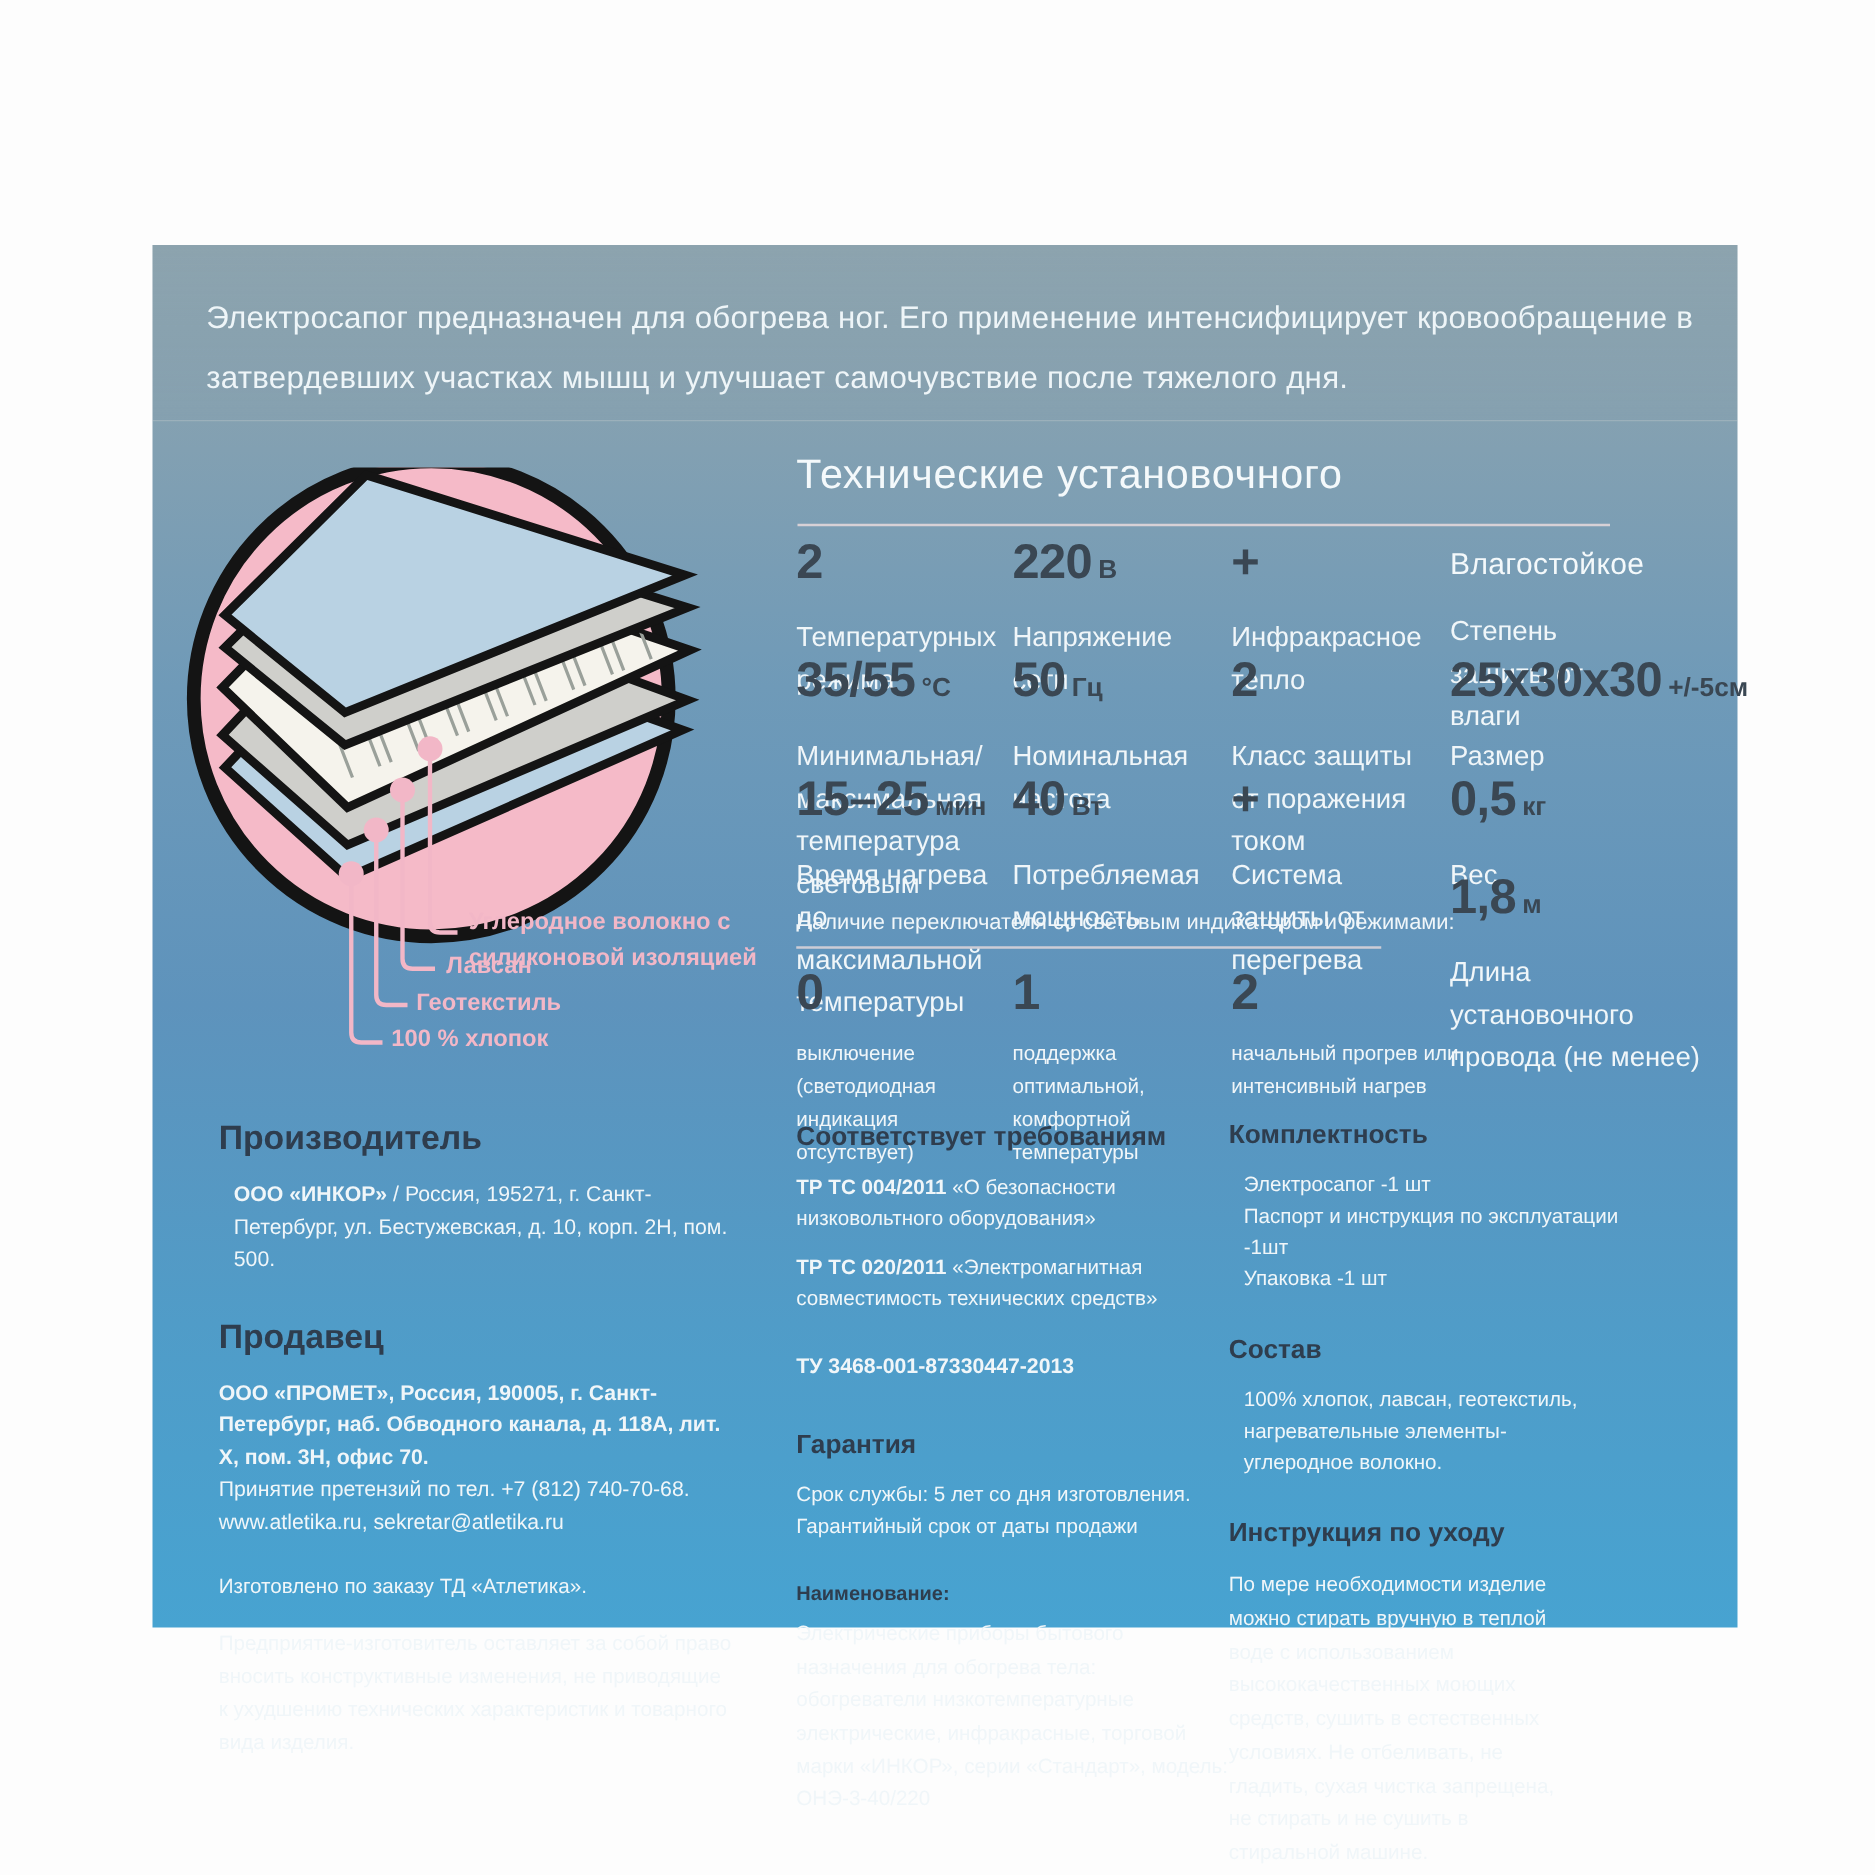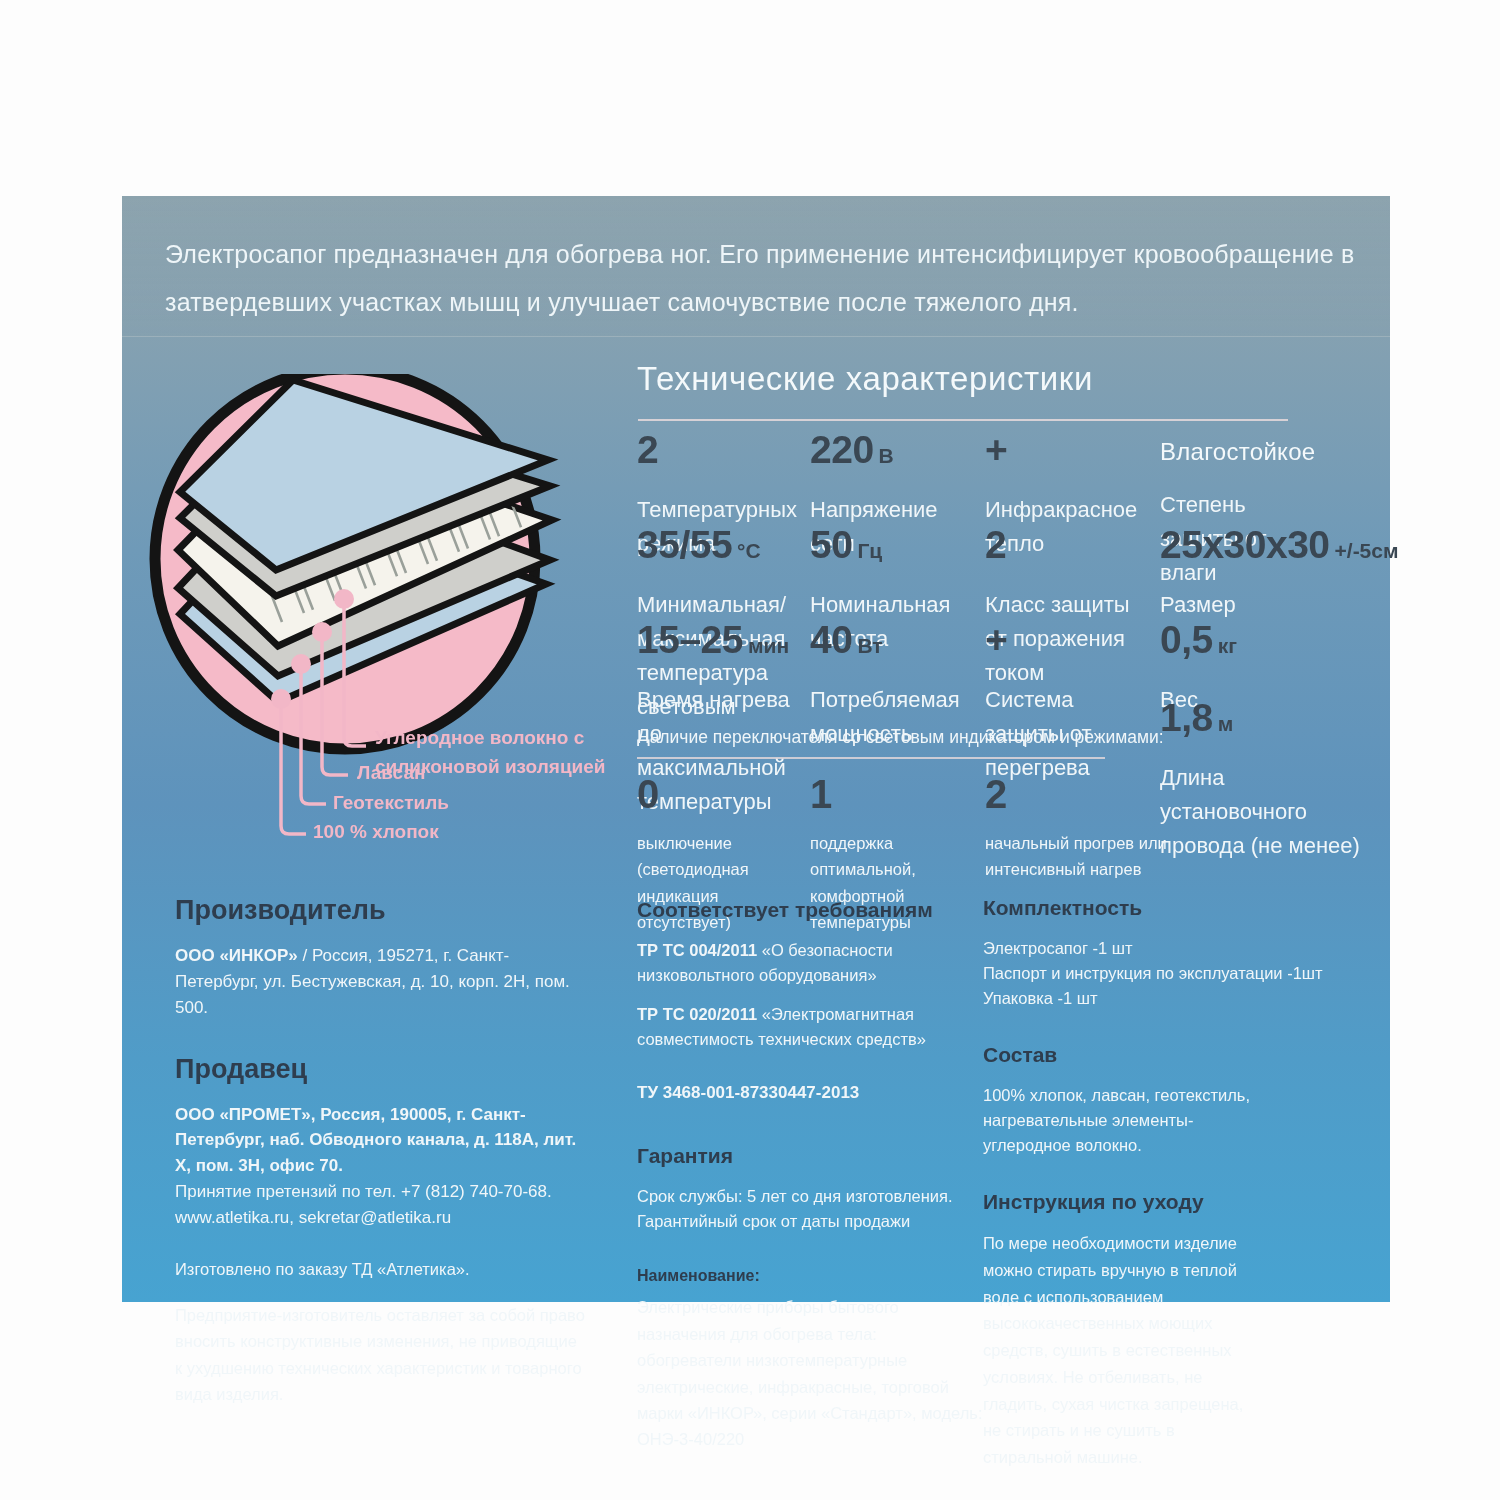--- a/index.html
+++ b/index.html
@@ -35,21 +35,21 @@
   .col{position:absolute;color:#f0f6f9;font-size:17px;line-height:1.52;}
   #col1{left:53px;top:694px;width:408px;}
   #col2{left:515px;top:698px;width:348px;}
   #col3{left:861px;top:696px;width:348px;}
   .h1nav{font-size:27px;font-weight:700;color:#2e3d4e;margin:0 0 12px;}
   .h2nav{font-size:21px;font-weight:700;color:#2e3d4e;margin:0 0 12px;}
   .h3nav{font-size:16px;font-weight:700;color:#2e3d4e;margin:30px 0 6px;}
   .b{font-weight:700;}
   .blockline{display:block;}
   p{margin:0;}
-  .mb28{margin-bottom:28px;}.mb14{margin-bottom:14px;}
+  .mb28{margin-bottom:28px;margin-left:12px;}.mb14{margin-bottom:14px;}
   .small{font-size:16.5px;}
   .made-for{margin-top:26px;font-size:16.5px;}
   .disclaimer{margin-top:20px;font-size:16.5px;width:412px;line-height:1.6;}
   .tu{margin-top:28px;font-weight:700;}
   .g-head{margin-top:34px;}
   .naming-text{font-size:16.5px;line-height:1.6;}
   .comp-text{width:290px;}
   .care-text{width:276px;font-size:16.5px;line-height:1.62;}
   .icons{margin-top:26px;display:flex;gap:16px;}
   .icons svg{display:block;}
@@ -90,21 +90,21 @@
           <circle cx="192" cy="258" r="10"></circle>
       <circle cx="171" cy="290" r="10"></circle>
           <circle cx="151" cy="325" r="10"></circle>
     </g>
   </svg>
   <div class="diag-label" id="dl0">Углеродное волокно с силиконовой изоляцией</div>
   <div class="diag-label" id="dl1">Лавсан</div>
   <div class="diag-label" id="dl2">Геотекстиль</div>
   <div class="diag-label" id="dl3">100 % хлопок</div>
 
-  <div class="abs spec-title">Технические характеристики</div>
+  <div class="abs spec-title">Технические установочного</div>
   <div class="abs rule title-rule"></div>
 
   <div class="specrow" id="row1">
     <div>
       <div class="spec-value"><span>2</span><span class="unit"></span></div>
       <div class="spec-caption">Температурных режима</div>
     </div>
     <div>
       <div class="spec-value"><span>220</span><span class="unit">В</span></div>
       <div class="spec-caption">Напряжение сети</div>

